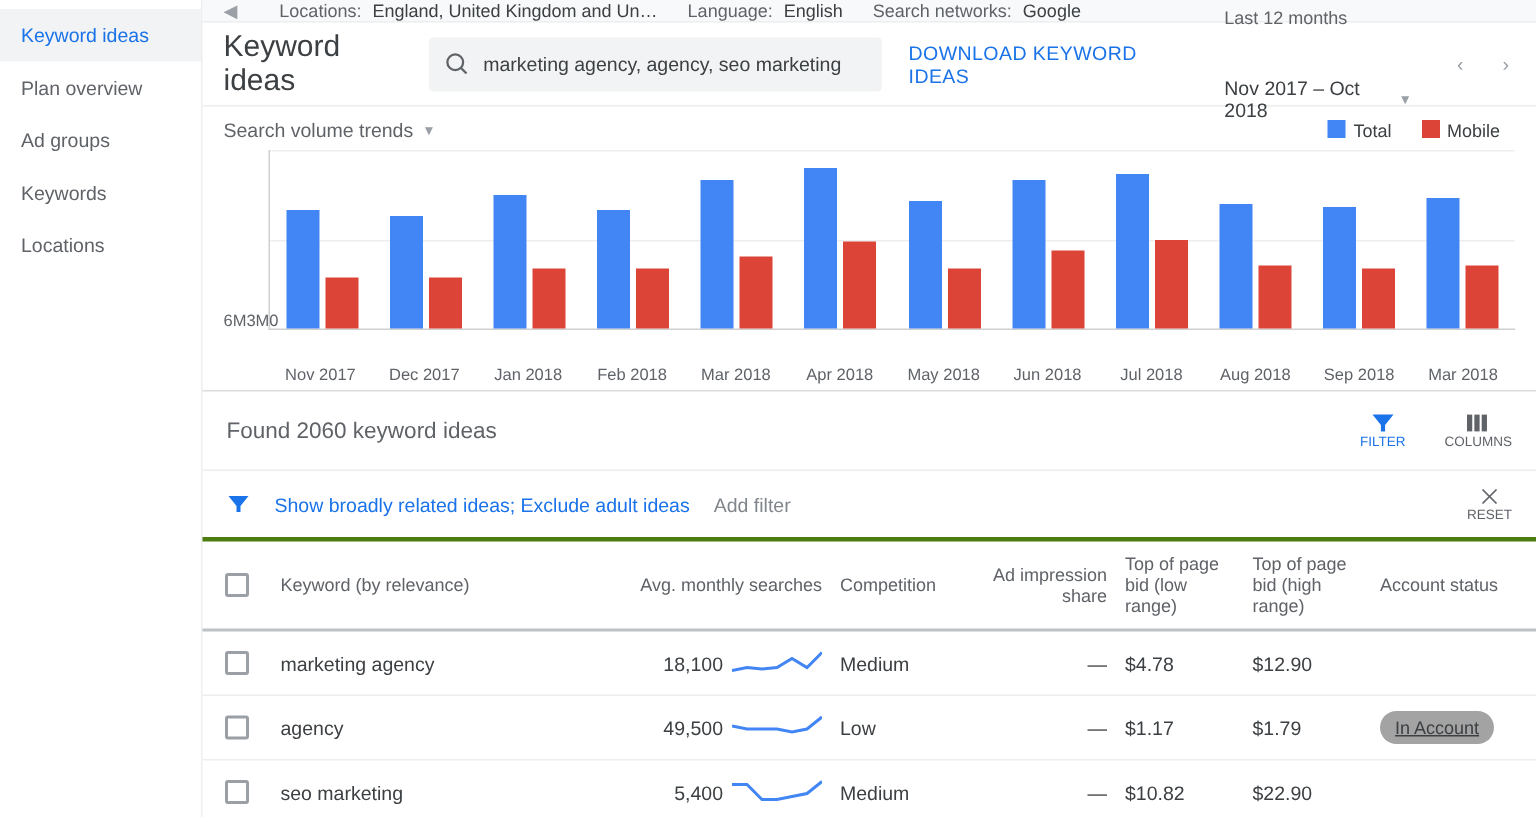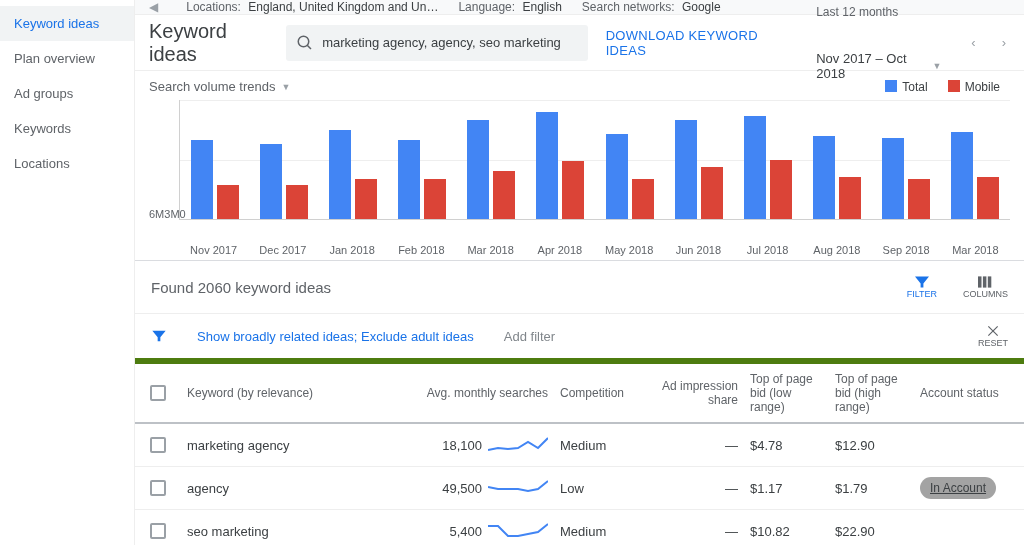--- a/index.html
+++ b/index.html
@@ -34,21 +34,21 @@
   .bars-row { position:absolute; left:0; right:0; bottom:0; top:0; display:flex; }
   .month-col { flex:1; display:flex; align-items:flex-end; justify-content:center; gap:4px; }
   .bar { width:22px; }
   .bar.total { background:#4285f4; }
   .bar.mobile { background:#db4437; }
   .xaxis { display:flex; margin-left: 30px; }
   .xaxis .xl { flex:1; text-align:center; font-size:11px; color:#5f6368; padding-top:4px; }
   .found-row { display:flex; align-items:center; padding: 14px 16px; border-bottom: 1px solid #eee; color:#5f6368; font-size: 15px; }
   .found-row .tool { display:flex; flex-direction:column; align-items:center; font-size:9px; color:#1a73e8; margin-left:16px; cursor:pointer; }
   .found-row .tool.g { color:#5f6368; }
-  .filterbar { display:flex; align-items:center; padding: 10px 16px; font-size:13px; gap: 30px; border-bottom: 6px solid #4d7c0f; }
+  .filterbar { display:flex; align-items:center; padding: 10px 16px; font-size:13px; gap: 16px; border-bottom: 3px solid #4d7c0f; }
   .filterbar .fc { color:#1a73e8; cursor:pointer; }
   .filterbar .af { color:#80868b; cursor:pointer; }
   .filterbar .reset { margin-left:auto; display:flex; flex-direction:column; align-items:center; color:#5f6368; font-size:9px; cursor:pointer; }
   .table { width:100%; }
   .thead, .trow { display:flex; align-items:center; border-bottom:1px solid #eee; }
   .thead { font-size:12px; color:#5f6368; border-bottom: 2px solid #bdc1c6; }
   .thead .cell { padding: 8px 6px; }
   .trow .cell { padding: 10px 6px; font-size:13px; color:#3c4043; }
   .cell.cb { width:46px; display:flex; justify-content:center; }
   .cell.kw { flex: 1.6; }

